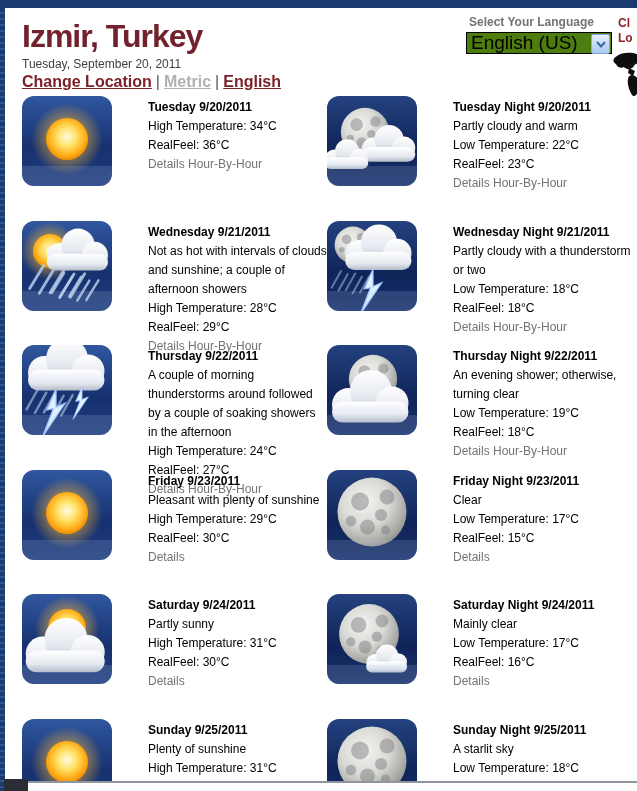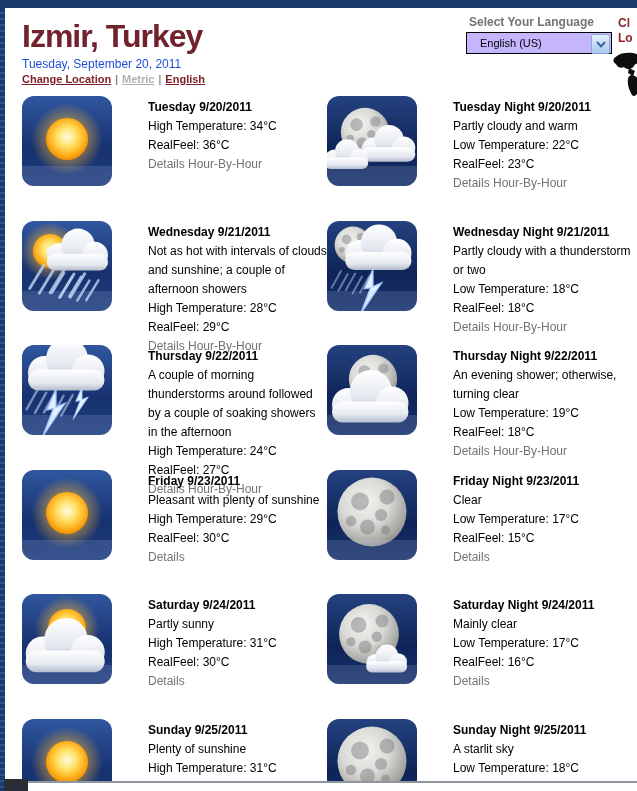--- a/index.html
+++ b/index.html
@@ -5,30 +5,30 @@
   html,body{margin:0;padding:0;}
   body{
     width:637px;height:791px;overflow:hidden;position:relative;
     background:#ffffff;font-family:"Liberation Sans",sans-serif;color:#000;
   }
   .topbar{position:absolute;top:0;left:0;right:0;height:8px;background:#1b3a6e;}
   .leftborder{position:absolute;top:8px;left:0;bottom:0;width:5px;
     background:repeating-linear-gradient(180deg,#1b3a6e 0 4px,#2f5292 4px 6px);}
   .page-title{position:absolute;left:22px;top:18px;font-size:32px;font-weight:bold;
     color:#72222c;letter-spacing:-1px;}
-  .date{position:absolute;left:22px;top:57px;font-size:12px;color:#1d4ed8;text-align:right;}
-  .navlinks{position:absolute;left:22px;top:73px;font-size:11px;}
+  .date{position:absolute;left:22px;top:57px;font-size:12px;color:#404040;text-align:right;}
+  .navlinks{position:absolute;left:22px;top:73px;font-size:16px;}
   .navlinks a{text-decoration:underline;font-weight:bold;cursor:pointer;}
   .link-red{color:#7c2128;}
   .link-gray{color:#b0b0b0;font-weight:normal;}
   .sep{color:#555;padding:0 4px;font-weight:normal;}
   .lang{position:absolute;left:466px;top:15px;width:146px;}
   .lang-label{font-size:12px;font-weight:bold;color:#737373;margin-bottom:3px;padding-left:3px;}
-  .select{position:relative;height:20px;border:1px solid #000;background:#c4b5fd;
-    font-size:11px;line-height:20px;padding-left:13px;cursor:pointer;}
+  .select{position:relative;height:20px;border:1px solid #000;background:#4d7c0f;
+    font-size:19px;line-height:20px;padding-left:4px;cursor:pointer;}
   .select-arrow{position:absolute;right:1px;top:1px;width:17px;height:18px;
     background:linear-gradient(180deg,#e6f0fd,#a9c8f1);border:1px solid #86a9dc;border-radius:2px;
     display:flex;align-items:center;justify-content:center;}
   .cut-text{position:absolute;left:618px;top:16px;font-size:12px;font-weight:bold;
     color:#8b2329;line-height:15px;}
   .worldmap{position:absolute;left:609px;top:52px;}
   .forecast{position:absolute;left:22px;top:96px;display:grid;
     grid-template-columns:305px 305px;grid-auto-rows:124.6px;}
   .card{display:flex;gap:20px;}
   .wicon{width:90px;height:90px;flex:0 0 90px;border-radius:12px;overflow:hidden;position:relative;}

